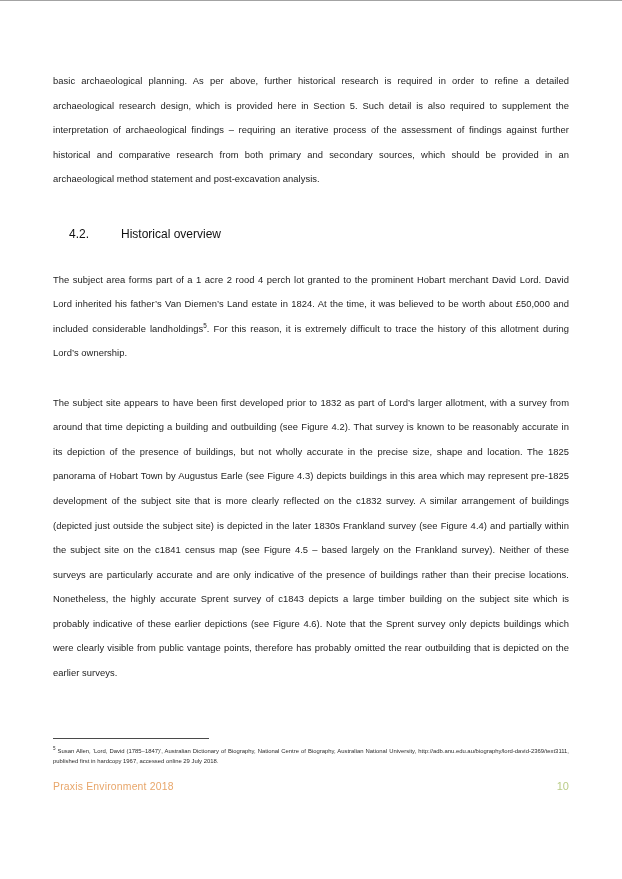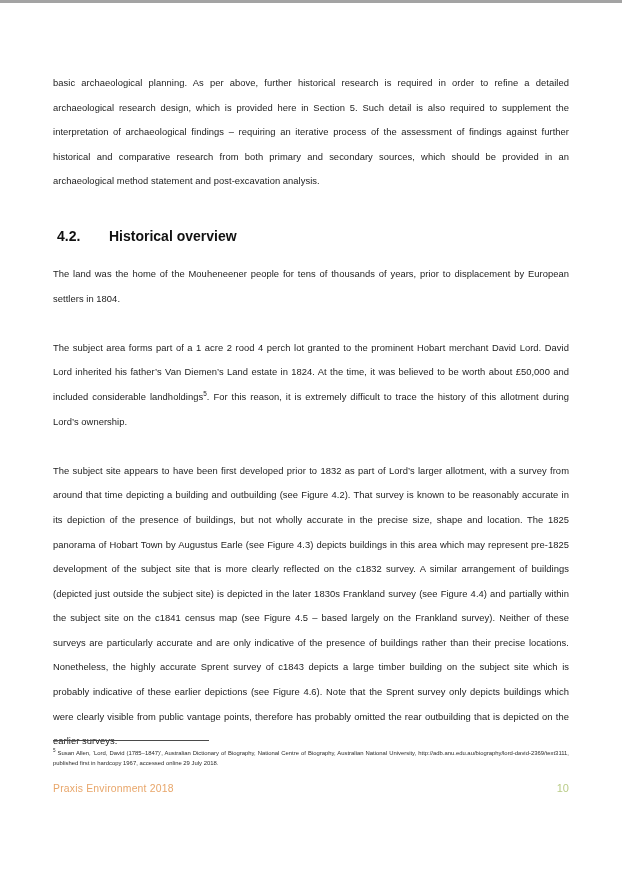--- a/index.html
+++ b/index.html
@@ -11,21 +11,21 @@
   body {
     font-family: "Liberation Sans", sans-serif;
     -webkit-font-smoothing: antialiased;
   }
   .page {
     position: relative;
     width: 622px;
     height: 879px;
     background: #ffffff;
     box-sizing: border-box;
-    border-top: 3px solid #a3a3a3;
+    border-top: 1px solid #a3a3a3;
     overflow: hidden;
   }
   .content {
     position: absolute;
     left: 53px;
     top: 68px;
     width: 516px;
   }
   p.body-text {
     margin: 0 0 0 0;
@@ -33,24 +33,24 @@
     line-height: 24.6px;
     color: #1c1c1c;
     text-align: justify;
     text-justify: inter-word;
     letter-spacing: 0.05px;
   }
   p.body-text.gap {
     margin-top: 24.6px;
   }
   h2.section-heading {
-    margin: 4px;
+    margin: 16px;
     padding: 0;
-    font-size: 14px;
-    font-weight: bold;
+    font-size: 12px;
+    font-weight: normal;
     color: #111111;
     line-height: 18px;
   }
   .heading-block {
     margin-top: 33px;
     margin-bottom: 17px;
   }
   .heading-num {
     display: inline-block;
     width: 52px;
@@ -110,21 +110,20 @@
 <div class="page">
 
   <div class="content">
 
     <p class="body-text">basic archaeological planning.  As per above, further historical research is required in order to refine a detailed archaeological research design, which is provided here in Section 5.  Such detail is also required to supplement the interpretation of archaeological findings – requiring an iterative process of the assessment of findings against further historical and comparative research from both primary and secondary sources, which should be provided in an archaeological method statement and post-excavation analysis.</p>
 
     <div class="heading-block">
       <h2 class="section-heading"><span class="heading-num">4.2.</span><span>Historical overview</span></h2>
     </div>
 
-    <p class="body-text">The land was the home of the Mouheneener people for tens of thousands of years, prior to displacement by European settlers in 1804.</p>
 
     <p class="body-text gap"><span>The subject area forms part of a 1 acre 2 rood 4 perch lot granted to the prominent Hobart merchant David Lord. David Lord inherited his father’s Van Diemen’s Land estate in 1824. At the time, it was believed to be worth about £50,000 and included considerable landholdings</span><sup class="fn-ref">5</sup><span>. For this reason, it is extremely difficult to trace the history of this allotment during Lord’s ownership.</span></p>
 
     <p class="body-text gap">The subject site appears to have been first developed prior to 1832 as part of Lord’s larger allotment, with a survey from around that time depicting a building and outbuilding (see Figure 4.2).  That survey is known to be reasonably accurate in its depiction of the presence of buildings, but not wholly accurate in the precise size, shape and location.  The 1825 panorama of Hobart Town by Augustus Earle (see Figure 4.3) depicts buildings in this area which may represent pre-1825 development of the subject site that is more clearly reflected on the c1832 survey.  A similar arrangement of buildings (depicted just outside the subject site) is depicted in the later 1830s Frankland survey (see Figure 4.4) and partially within the subject site on the c1841 census map (see Figure 4.5 – based largely on the Frankland survey).  Neither of these surveys are particularly accurate and are only indicative of the presence of buildings rather than their precise locations.    Nonetheless, the highly accurate Sprent survey of c1843 depicts a large timber building on the subject site which is probably indicative of these earlier depictions (see Figure 4.6).  Note that the Sprent survey only depicts buildings which were clearly visible from public vantage points, therefore has probably omitted the rear outbuilding that is depicted on the earlier surveys.</p>
 
   </div>
 
   <div class="footnote-area">
     <div class="footnote-rule"></div>
     <p class="footnote"><sup class="fn-marker">5</sup><span> Susan Allen, ‘Lord, David (1785–1847)’, Australian Dictionary of Biography, National Centre of Biography, Australian National University, http://adb.anu.edu.au/biography/lord-david-2369/text3111, published first in hardcopy 1967, accessed online 29 July 2018.</span></p>

